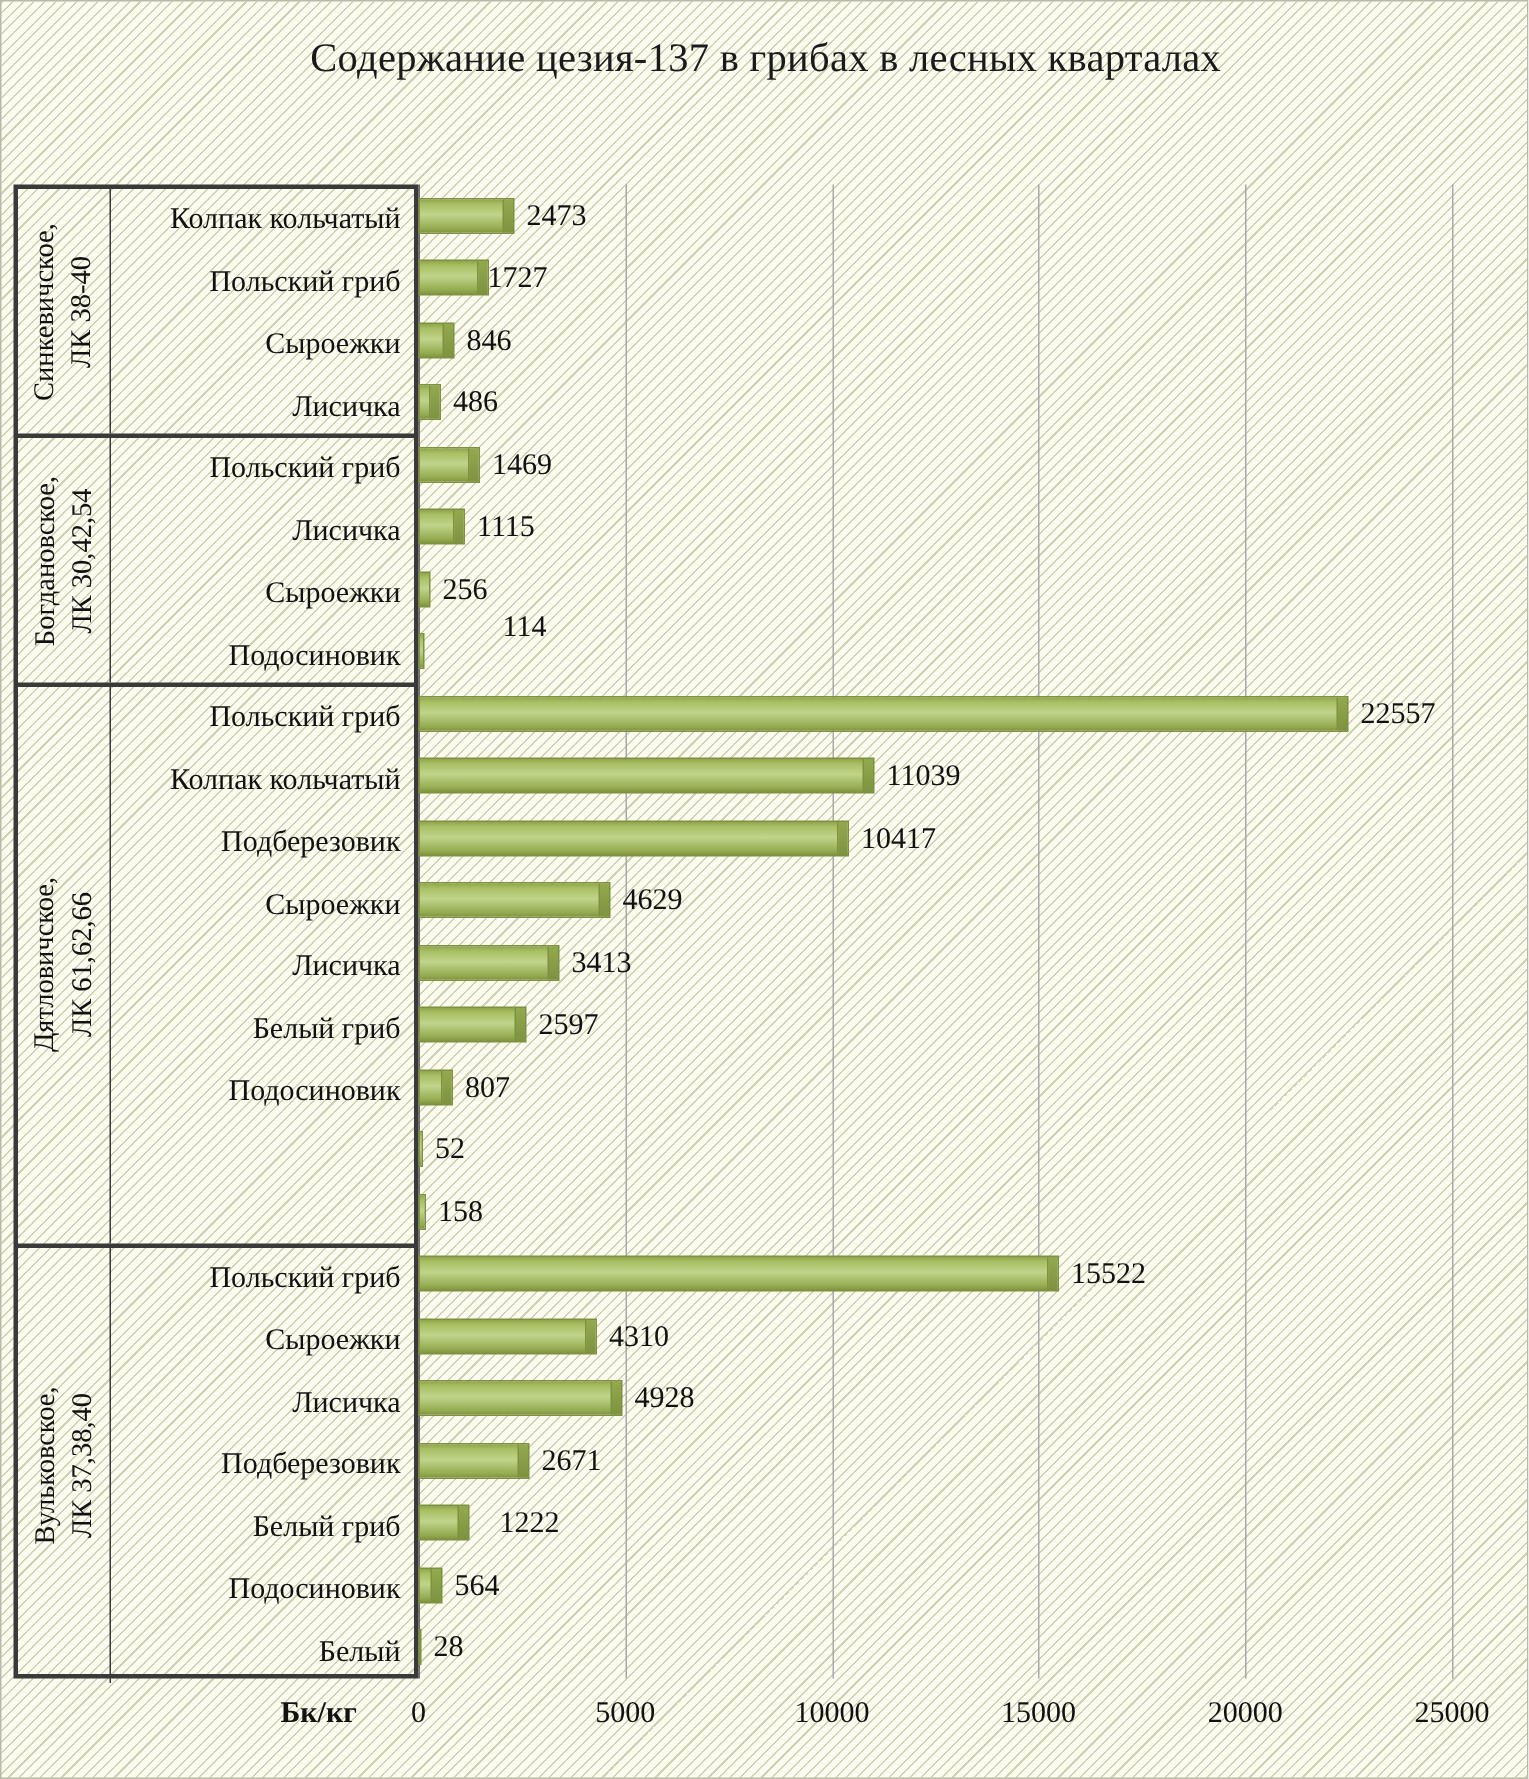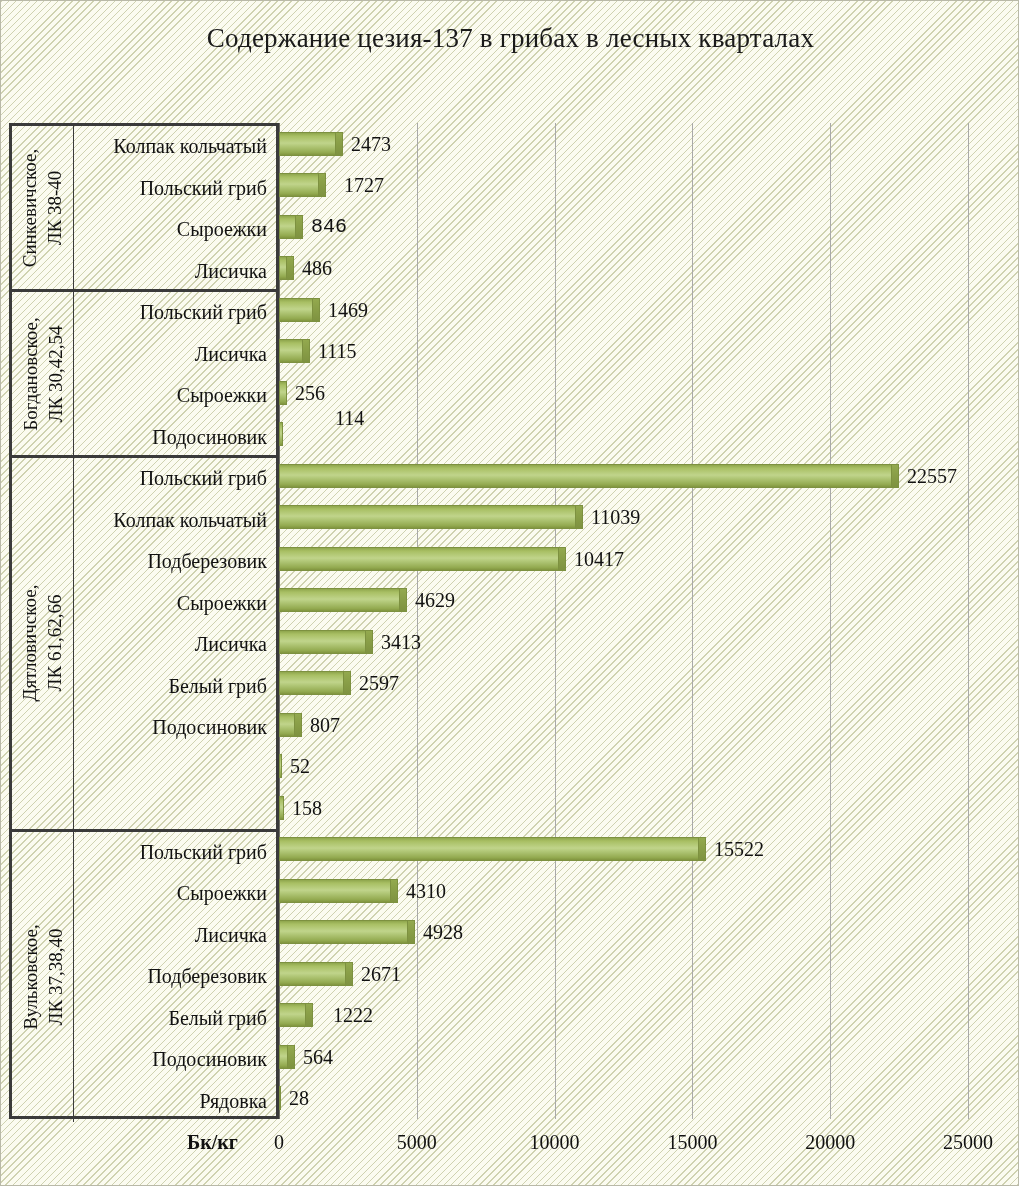--- a/index.html
+++ b/index.html
@@ -247,41 +247,41 @@
             <span class="l2">ЛК 37,38,40</span>
           </div>
         </div>
         <div class="cat-rows">
           <div class="cat-row" style="height: 41.5px;">Польский гриб</div>
           <div class="cat-row" style="height: 41.5px;">Сыроежки</div>
           <div class="cat-row" style="height: 41.5px;">Лисичка</div>
           <div class="cat-row" style="height: 41.5px;">Подберезовик</div>
           <div class="cat-row" style="height: 41.5px;">Белый гриб</div>
           <div class="cat-row" style="height: 41.5px;">Подосиновик</div>
-          <div class="cat-row" style="height: 41.5px;">Рядовка</div>
+          <div class="cat-row" style="height: 41.5px;">Белый</div>
         </div>
       </div>
     </div>
 
   <div id="x-axis">
       <div class="tick-label" style="left: 278px;">0</div>
       <div class="tick-label" style="left: 415.8px;">5000</div>
       <div class="tick-label" style="left: 553.6px;">10000</div>
       <div class="tick-label" style="left: 691.4px;">15000</div>
       <div class="tick-label" style="left: 829.2px;">20000</div>
       <div class="tick-label" style="left: 967px;">25000</div>
     </div>
   <div id="x-axis-title">Бк/кг</div>
 
 <div class="bar" title="Колпак кольчатый: 2473" style="left: 278px; top: 130.75px; width: 64px; position: absolute;"></div>
     <div class="bar-value" style="left: 350px; top: 130.75px;">2473</div>
     <div class="bar" title="Польский гриб: 1727" style="left: 278px; top: 172.25px; width: 47px; position: absolute;"></div>
-    <div class="bar-value" style="left: 343px; top: 172.25px;">1727</div>
+    <div class="bar-value" style="left: 324px; top: 172.25px;">1727</div>
     <div class="bar" title="Сыроежки: 846" style="left: 278px; top: 213.75px; width: 24px; position: absolute;"></div>
-    <div class="bar-value" style="left: 310px; top: 213.75px; font-family: Liberation Mono, monospace;">846</div>
+    <div class="bar-value" style="left: 310px; top: 213.75px;">846</div>
     <div class="bar" title="Лисичка: 486" style="left: 278px; top: 255.25px; width: 15px; position: absolute;"></div>
     <div class="bar-value" style="left: 301px; top: 255.25px;">486</div>
     <div class="bar" title="Польский гриб: 1469" style="left: 278px; top: 296.75px; width: 41px; position: absolute;"></div>
     <div class="bar-value" style="left: 327px; top: 296.75px;">1469</div>
     <div class="bar" title="Лисичка: 1115" style="left: 278px; top: 338.25px; width: 31px; position: absolute;"></div>
     <div class="bar-value" style="left: 317px; top: 338.25px;">1115</div>
     <div class="bar tiny" title="Сыроежки: 256" style="left: 278px; top: 379.75px; width: 8px; position: absolute;"></div>
     <div class="bar-value" style="left: 294px; top: 379.75px;">256</div>
     <div class="bar tiny" title="Подосиновик: 114" style="left: 278px; top: 421.25px; width: 4px; position: absolute;"></div>
     <div class="bar-value" style="left: 290px; top: 405px; margin-left: 44px;">114</div>

